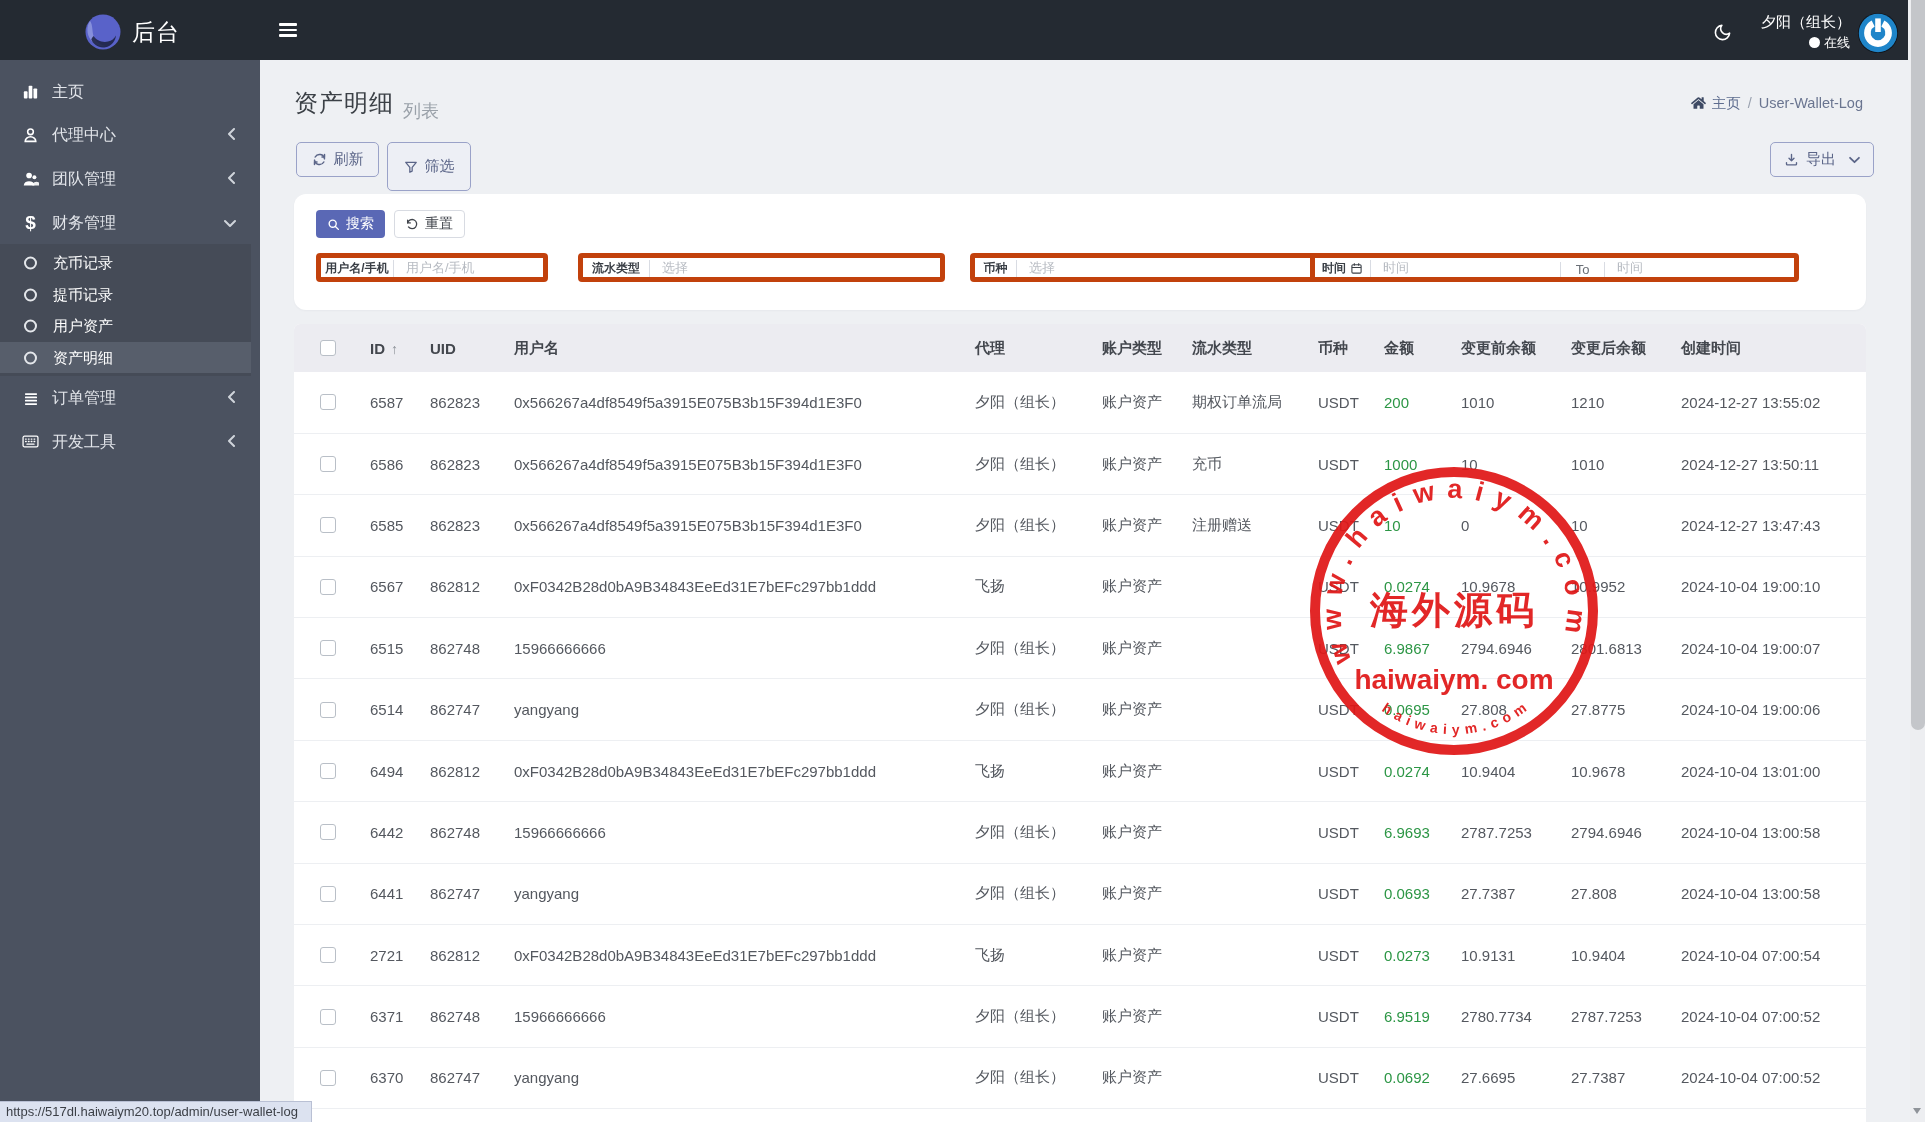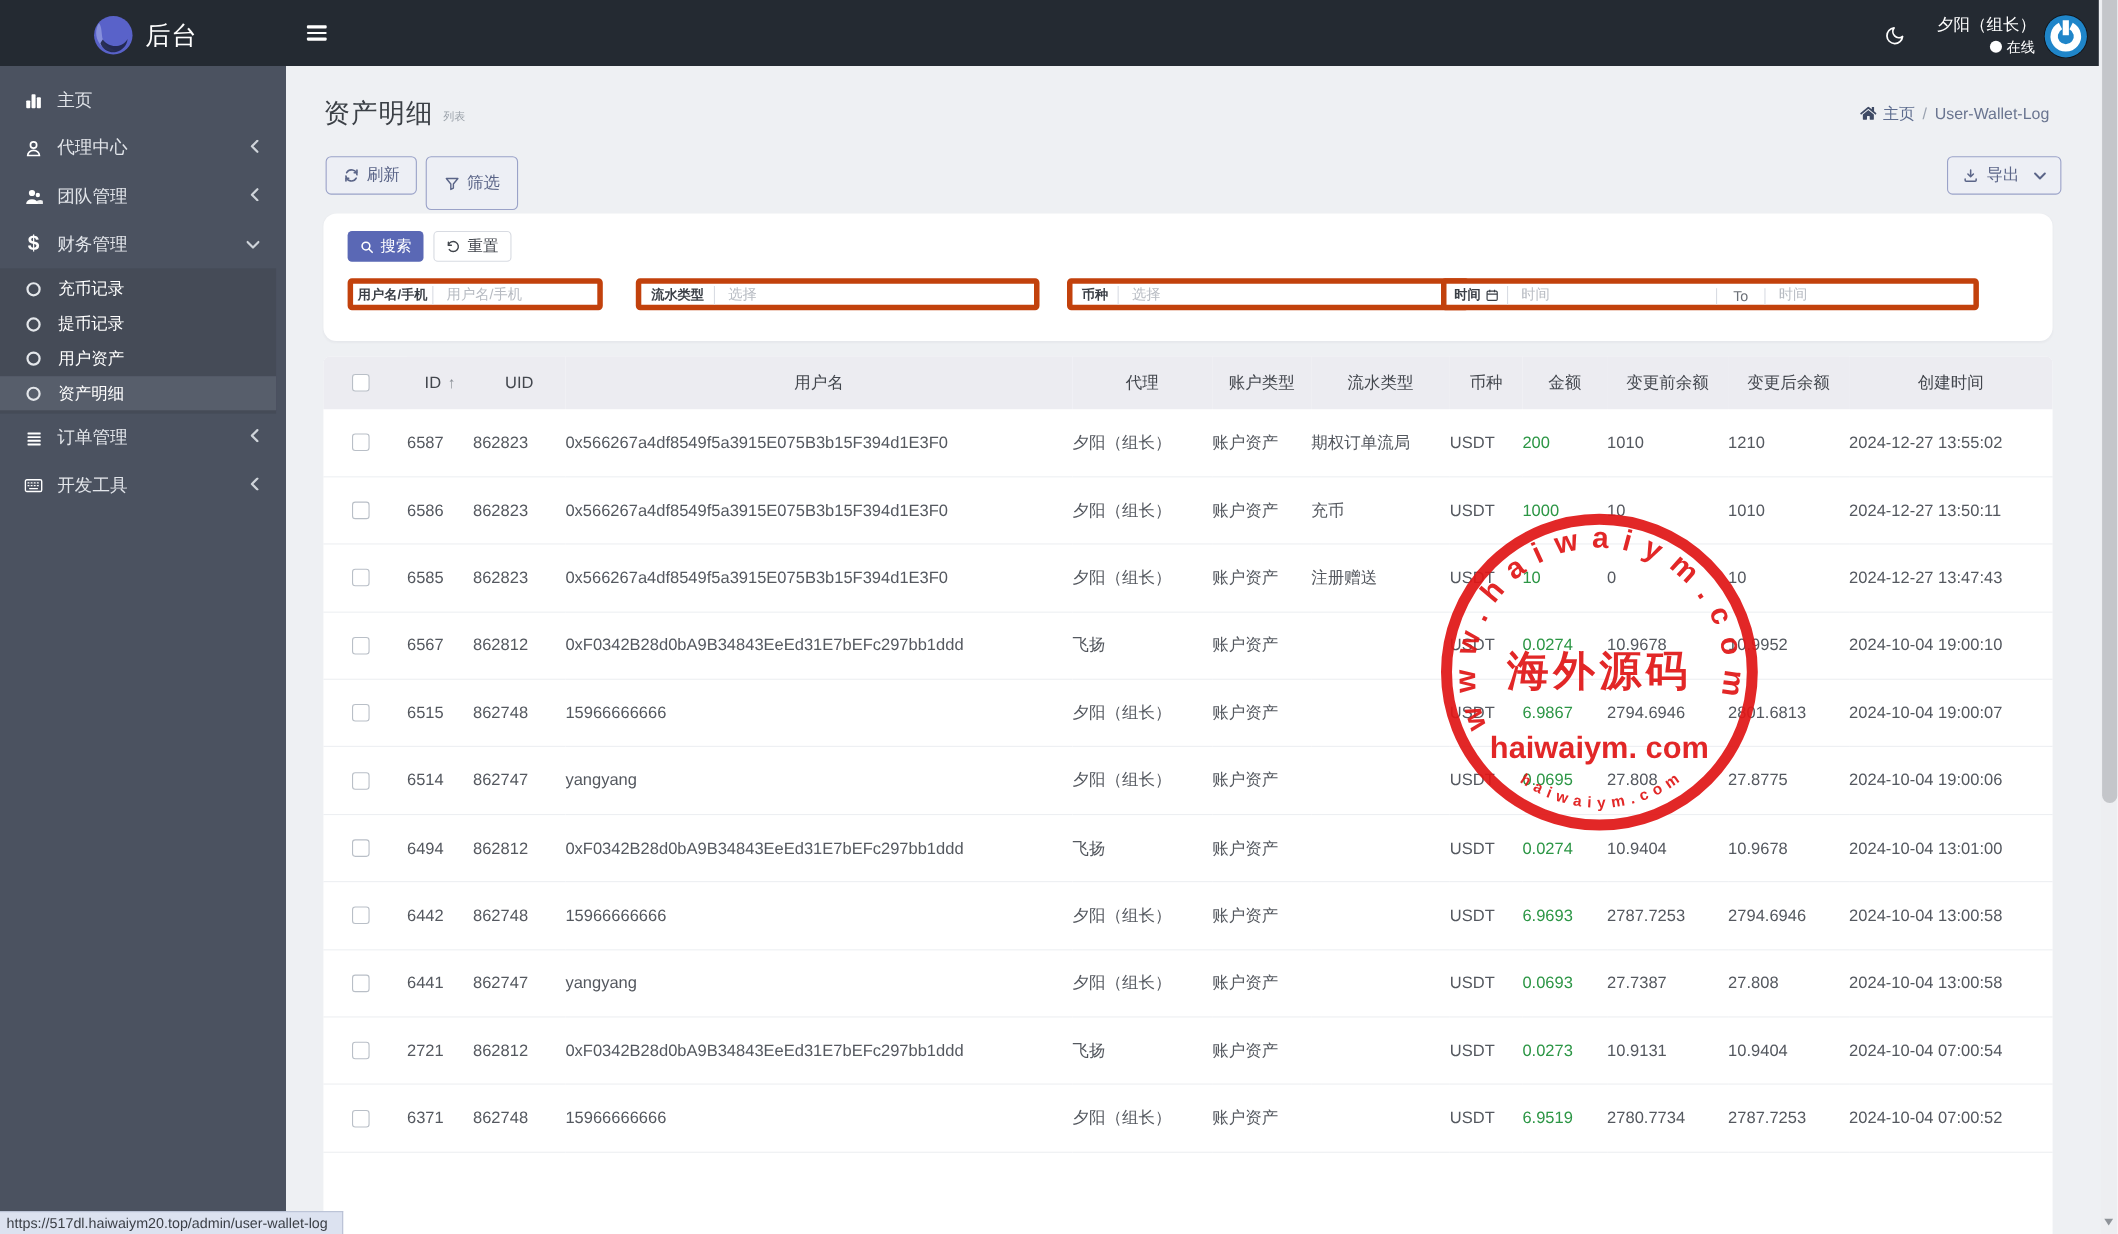--- a/index.html
+++ b/index.html
@@ -22,21 +22,21 @@
 .mi .ic{position:absolute;left:22px;top:50%;transform:translateY(-50%);width:17px;height:17px;display:flex;align-items:center;justify-content:center}
 .mi .lb{position:absolute;left:52px;top:50%;transform:translateY(-50%)}
 .mi .ar{position:absolute;right:24px;top:50%;transform:translateY(-50%)}
 .sub{background:#454b57;padding:3px 0;width:251px}
 .smi{position:relative;height:31.5px;color:#ffffff;font-size:15px}
 .smi .cir{position:absolute;left:24px;top:50%;transform:translateY(-50%);width:13px;height:13px;border:2px solid #e4e7eb;border-radius:50%}
 .smi .lb{position:absolute;left:53px;top:50%;transform:translateY(-50%)}
 .smi.act{background:#575e6b}
 
 .title{position:absolute;left:294px;top:87px;font-size:24px;font-weight:500;color:#3b4046;letter-spacing:1px}
-.subtitle{position:absolute;left:403px;top:99px;font-size:10px;color:#9aa1a9}
+.subtitle{position:absolute;left:403px;top:99px;font-size:18px;color:#9aa1a9}
 .crumb{position:absolute;right:62px;top:94px;font-size:14.5px;color:#5d6c8e}
 .crumb .sep{color:#9aa2b0;margin:0 7px}
 .crumb .last{color:#6a7590}
 .btn{position:absolute;background:#edeff5;border:1px solid #9aa2c8;border-radius:5px;color:#5b6588;font-size:15px;display:flex;align-items:center;justify-content:center;gap:7px}
 .btn svg{flex:none}
 #b-refresh{left:296px;top:142px;width:83px;height:35px}
 #b-filter{left:387px;top:142px;width:84px;height:49px}
 #b-export{left:1770px;top:142px;width:104px;height:35px}
 
 .scard{position:absolute;left:294px;top:194px;width:1572px;height:116px;background:#fff;border-radius:12px;box-shadow:0 1px 2px rgba(40,50,70,.04)}
@@ -49,21 +49,21 @@
 #g1{left:22px;width:232px}#g1 .gl{width:73px}
 #g2{left:284px;width:367px}#g2 .gl{width:67px}
 #g3{left:676px;width:366px}#g3 .gl{width:42px}
 #g4{left:1016px;width:489px}
 #g4 .gl{width:56px;gap:4px}
 #g4 .to{display:flex;align-items:center;justify-content:center;width:45px;border-left:1px solid #d9dce3;border-right:1px solid #d9dce3;color:#6a6f76;font-size:13px}
 #g4 .gi{flex:1}
 
 .tcard{position:absolute;left:294px;top:324px;width:1572px;height:810px;background:#fff;border-radius:6px 6px 0 0}
 table{border-collapse:collapse;table-layout:fixed;width:1572px;font-size:15px}
-thead th{height:48px;background:#ececf1;font-weight:normal;color:#43474e;text-align:center;font-size:15px;vertical-align:middle}
+thead th{height:48px;background:#ececf1;font-weight:bold;color:#43474e;text-align:left;font-size:15px;vertical-align:middle}
 thead th:first-child{border-radius:6px 0 0 0}
 thead th:last-child{border-radius:0 6px 0 0}
 tbody td{height:61.4px;border-bottom:1px solid #edeff2;text-align:left;vertical-align:middle;color:#54585f}
 .ck{width:16px;height:16px;border:1.5px solid #b9bfc7;border-radius:3px;margin-left:26px;background:#fff}
 .green{color:#2c9645}
 .sort{color:#8b9097;font-size:14px;margin-left:6px}
 
 .urltip{position:absolute;left:0;top:1101px;width:312px;height:21px;background:#dce2f0;border:1px solid #b9c0d4;border-left:none;border-bottom:none;font-size:13px;color:#3b3f46;line-height:19px;padding-left:6px;white-space:nowrap;overflow:hidden}
 .sbar{position:absolute;left:1910px;top:0;width:15px;height:1122px;background:#edeef1}
 .sbar .thumb{position:absolute;left:1px;top:0;width:14px;height:730px;background:#c4c6ca;border-radius:0 0 7px 7px}
@@ -444,20 +444,36 @@
           <td>15966666666</td>
           <td>夕阳（组长）</td>
           <td>账户资产</td>
           <td></td>
           <td>USDT</td>
           <td class="green">6.9519</td>
           <td>2780.7734</td>
           <td>2787.7253</td>
           <td>2024-10-04 07:00:52</td>
         </tr>
+<tr>
+          <td>
+            <div class="ck"></div>
+          </td>
+          <td>6370</td>
+          <td>862747</td>
+          <td>yangyang</td>
+          <td>夕阳（组长）</td>
+          <td>账户资产</td>
+          <td></td>
+          <td>USDT</td>
+          <td class="green">0.0692</td>
+          <td>27.6695</td>
+          <td>27.7387</td>
+          <td>2024-10-04 07:00:52</td>
+        </tr>
 </tbody>
 </table>
 </div>
 
 <svg class="stamp" width="300" height="300" viewBox="0 0 300 300">
   <defs>
     <path id="arcTop" d="M 52.1 206.5 A 113 113 0 1 1 247.9 206.5" fill="none"></path>
     <path id="arcBot" d="M 59.4 233.5 A 123 123 0 0 0 240.6 233.5" fill="none"></path>
   </defs>
   <circle cx="150" cy="150" r="139" fill="none" stroke="#e01717" stroke-width="10"></circle>

